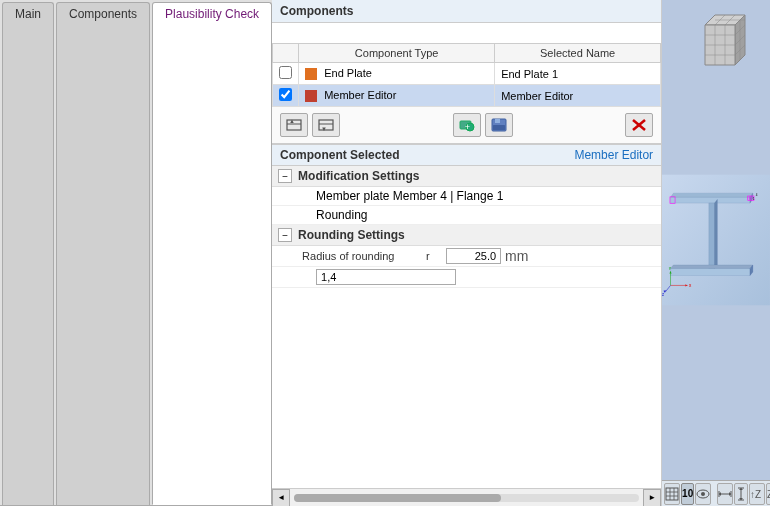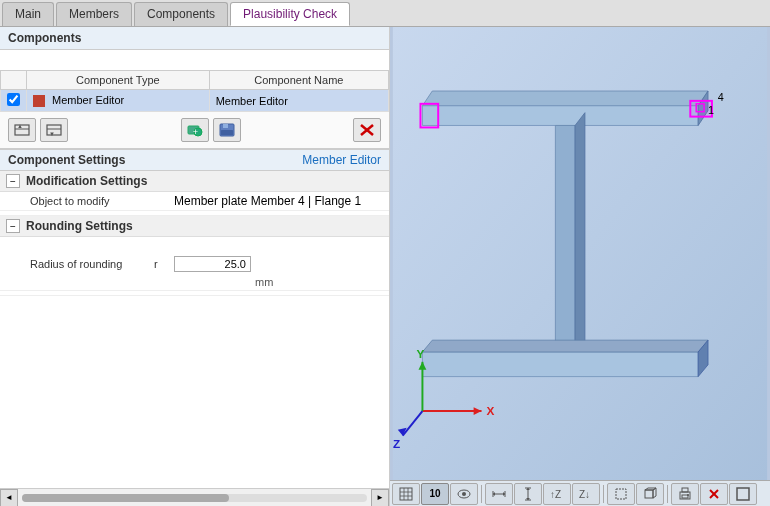--- a/index.html
+++ b/index.html
@@ -1,18 +1,18 @@
 <!DOCTYPE html>
 <html><head>
   <meta charset="utf-8">
   <style>
     * { box-sizing: border-box; margin: 0; padding: 0; }
     body { font-family: Arial, sans-serif; font-size: 12px; background: #f0f0f0; width: 770px; height: 506px; overflow: hidden; }
 
-    .main-container { display: flex; flex-direction: column; height: 506px; }
+    .main-container { display: flex; flex-direction: row; height: 506px; }
 
     
     .tab-bar { display: flex; background: #e0e0e0; border-bottom: 1px solid #aaa; padding-top: 2px; padding-left: 2px; gap: 2px; }
     .tab { padding: 4px 12px; background: #d0d0d0; border: 1px solid #aaa; border-bottom: none; cursor: pointer; font-size: 12px; color: #333; border-radius: 3px 3px 0 0; }
     .tab.active { background: #fff; border-bottom: 1px solid #fff; color: #701a75; }
 
     
     .content-area { display: flex; flex: 1; overflow: hidden; }
 
     
@@ -46,21 +46,21 @@
     .settings-group { margin: 0; }
     .group-header { display: flex; align-items: center; padding: 3px 6px; background: #f0f0f0; border-bottom: 1px solid #ddd; cursor: pointer; }
     .group-toggle { width: 14px; height: 14px; border: 1px solid #aaa; background: #fff; display: inline-flex; align-items: center; justify-content: center; font-size: 10px; margin-right: 6px; cursor: pointer; flex-shrink: 0; }
     .group-label { font-weight: bold; font-size: 12px; color: #333; }
 
     .settings-row { display: flex; align-items: center; border-bottom: 1px solid #eee; padding: 2px 0 2px 24px; }
     .settings-label { width: 130px; color: #333; font-size: 11px; padding-left: 6px; }
     .settings-key { width: 20px; color: #333; font-size: 11px; }
     .settings-value { flex: 1; display: flex; align-items: center; gap: 4px; }
     .settings-input { border: 1px solid #aaa; padding: 1px 4px; font-size: 11px; width: 60px; text-align: right; }
-    .settings-unit { font-size: 11px; color: #555; margin-top: 37px; }
+    .settings-unit { font-size: 14px; color: #555; }
 
     
     .scroll-area { border-top: 1px solid #ccc; height: 18px; display: flex; align-items: center; background: #f0f0f0; }
     .scroll-bar { flex: 1; height: 8px; background: #ddd; margin: 0 4px; border-radius: 4px; position: relative; }
     .scroll-thumb { width: 60%; height: 8px; background: #aaa; border-radius: 4px; }
     .scroll-arrow { width: 18px; height: 18px; background: #e0e0e0; border: 1px solid #aaa; display: flex; align-items: center; justify-content: center; font-size: 8px; cursor: pointer; }
 
     
     .right-panel { flex: 1; background: #b8c8e0; position: relative; overflow: hidden; }
 
@@ -76,40 +76,49 @@
     
     .beam-svg { position: absolute; top: 0; left: 0; width: 100%; height: 100%; }
   </style>
 </head>
 <body>
 
 <div class="main-container">
 
   <div class="tab-bar">
     <div class="tab">Main</div>
-    <div class="tab">Members</div>
     <div class="tab">Components</div>
     <div class="tab active">Plausibility Check</div>
   </div>
 
   <div class="content-area">
 
     <div class="left-panel">
 
       <div class="section-header">Components</div>
 
       <table class="components-table">
         <thead>
           <tr>
             <th style="width:20px;"></th>
             <th>Component Type</th>
-            <th>Component Name</th>
+            <th>Selected Name</th>
           </tr>
         </thead>
         <tbody>
+          <tr>
+            <td style="text-align:center;">
+              <input type="checkbox" style="">
+            </td>
+            <td>
+              <span class="color-box" style="background:#e07020;"></span>
+              <span>End Plate</span>
+            </td>
+            <td>End Plate 1</td>
+          </tr>
           <tr class="selected">
             <td style="text-align:center;">
               <input type="checkbox" checked="" style="">
             </td>
             <td>
               <span class="color-box" style="background:#c04030;"></span>
               <span>Member Editor</span>
             </td>
             <td>Member Editor</td>
           </tr>
@@ -149,56 +158,59 @@
         <div class="toolbar-spacer"></div>
         <button class="toolbar-btn red" title="Delete">
           <svg width="16" height="14" viewBox="0 0 16 14">
               <line x1="2" y1="2" x2="14" y2="12" stroke="#cc0000" stroke-width="2.5"></line>
               <line x1="14" y1="2" x2="2" y2="12" stroke="#cc0000" stroke-width="2.5"></line>
             </svg>
         </button>
       </div>
 
       <div class="settings-header">
-        <span class="settings-title">Component Settings</span>
+        <span class="settings-title">Component Selected</span>
         <span class="settings-name">Member Editor</span>
       </div>
 
       <div class="settings-content">
 
         <div class="settings-group">
           <div class="group-header">
             <span class="group-toggle">−</span>
             <span class="group-label">Modification Settings</span>
           </div>
           <div class="settings-row">
-            <span class="settings-label">Object to modify</span>
             <span class="settings-key"></span>
             <span class="settings-value">Member plate  Member 4 | Flange 1</span>
           </div>
           <div class="settings-row">
             <span class="settings-key"></span>
+            <span class="settings-value">Rounding</span>
           </div>
         </div>
 
         <div class="settings-group">
           <div class="group-header">
             <span class="group-toggle">−</span>
             <span class="group-label">Rounding Settings</span>
           </div>
           <div class="settings-row">
             <span class="settings-label">Radius of rounding</span>
             <span class="settings-key">r</span>
             <div class="settings-value">
-              <input type="text" class="settings-input" value="25.0" style="width: 77px;">
+              <input type="text" class="settings-input" value="25.0" style="width: 55px;">
               <span class="settings-unit">mm</span>
             </div>
           </div>
           <div class="settings-row">
             <span class="settings-key"></span>
+            <div class="settings-value">
+              <input type="text" class="settings-input" value="1,4" style="width: 140px; text-align: left;">
+            </div>
           </div>
         </div>
 
       </div>
 
       <div class="scroll-area" style="margin-top:auto;">
         <div class="scroll-arrow">◄</div>
         <div class="scroll-bar">
           <div class="scroll-thumb"></div>
         </div>

